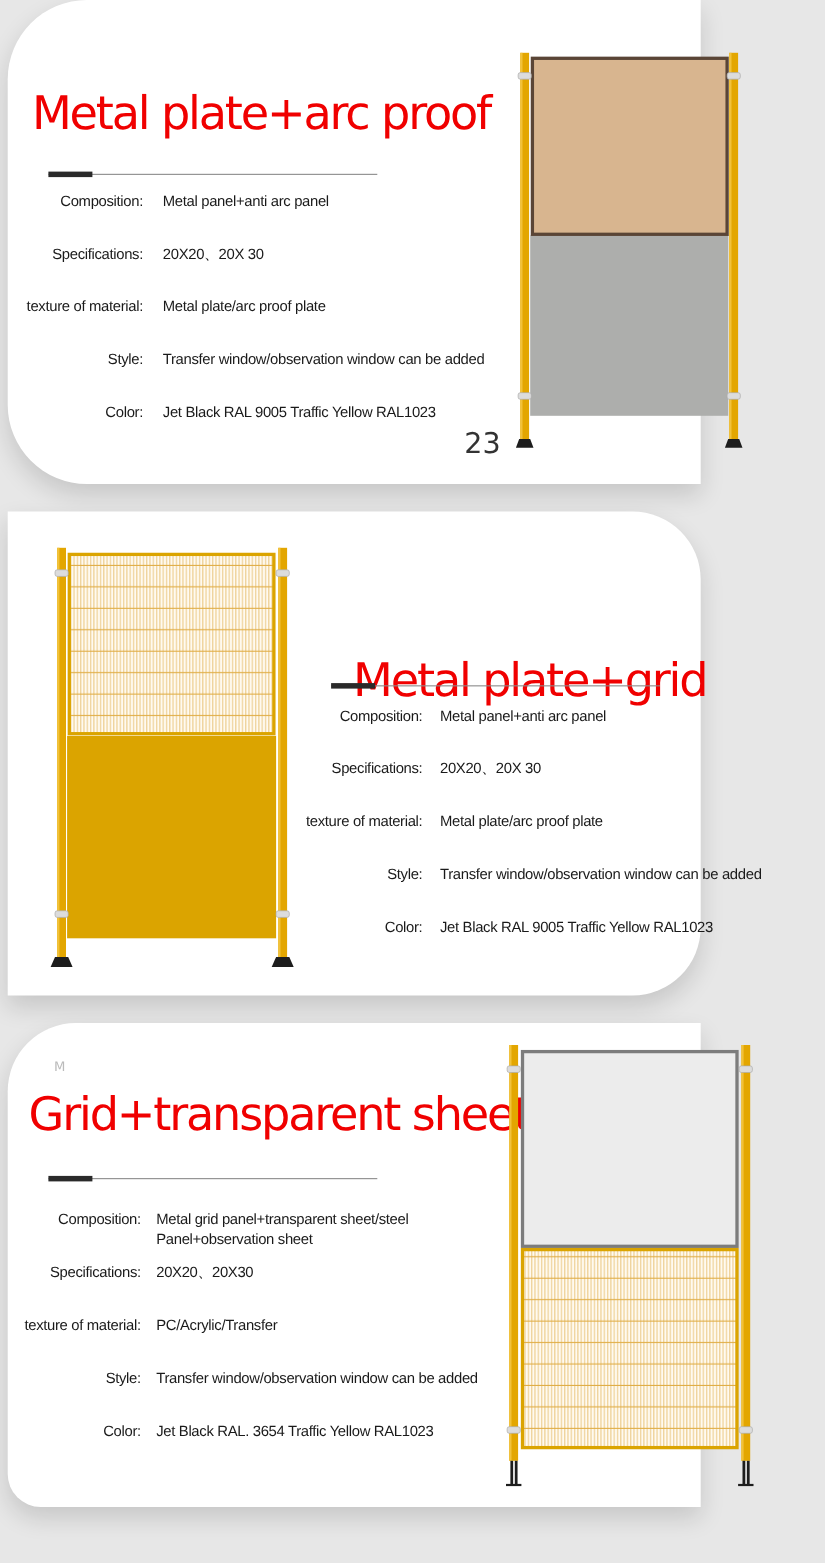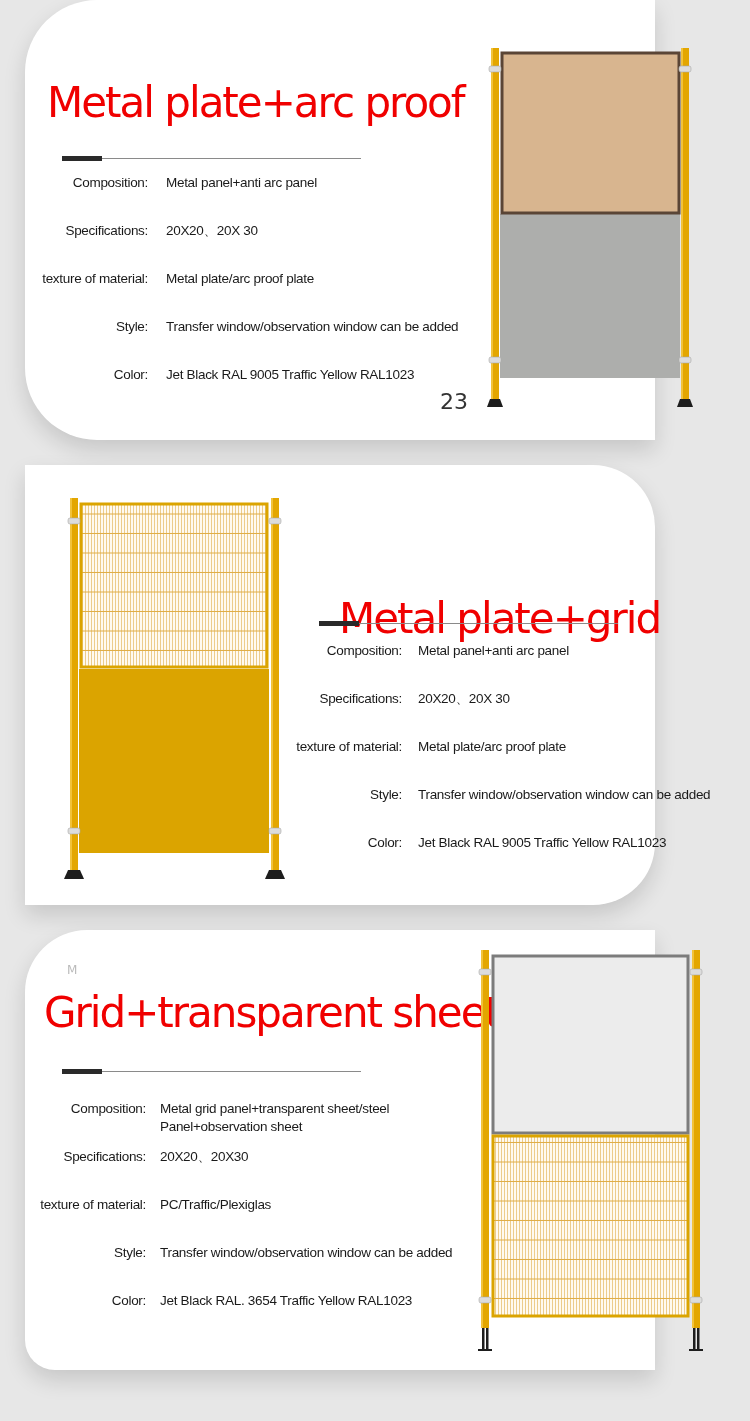--- a/index.html
+++ b/index.html
@@ -2,21 +2,21 @@
 <html><head>
 <meta charset="utf-8">
 <style>
   html, body { margin: 0; padding: 0; }
   body {
     width: 750px; height: 1421px; position: relative; overflow: hidden;
     background: #e7e7e7;
     font-family: "Liberation Sans", "DejaVu Sans", sans-serif;
   }
   .card {
-    position: absolute; left: 25px; width: 630px; height: 440px;
+    position: absolute; left: 7px; width: 630px; height: 440px;
     background: #ffffff;
     box-shadow: 0 10px 22px rgba(0,0,0,0.14);
   }
   #card1 { top: 0; border-radius: 72px 0 0 72px; }
   #card2 { top: 465px; border-radius: 0 62px 62px 0; }
   #card3 { top: 930px; border-radius: 62px 0 0 30px; }
 
   .title {
     position: absolute; margin: 0; color: #f00000;
     font-family: "DejaVu Sans", sans-serif; font-weight: normal;
@@ -55,21 +55,21 @@
     <span class="val" style="left:141px;">Metal plate/arc proof plate</span>
   </div>
   <div class="spec-row" style="top:318px;">
     <span class="lbl" style="right:-123px;">Style:</span>
     <span class="val" style="left:141px;">Transfer window/observation window can be added</span>
   </div>
   <div class="spec-row" style="top:366px;">
     <span class="lbl" style="right:-123px;">Color:</span>
     <span class="val" style="left:141px;">Jet Black RAL 9005 Traffic Yellow RAL1023</span>
   </div>
-  <span class="artifact" style="left:415px; top:389px; font-size:22px;">23</span>
+  <span class="artifact" style="left:415px; top:389px; font-size:26px;">23</span>
 
   <svg class="fence" style="left:462px; top:44px;" width="214" height="368" viewBox="0 0 214 368">
 
     <rect x="13" y="170" width="180" height="164" fill="#adaeac"></rect>
 
     <rect x="15" y="9" width="177" height="160" fill="#d8b58f" stroke="#5a4536" stroke-width="3"></rect>
 
     <rect x="4" y="4" width="8" height="354" fill="#e3a600"></rect>
     <rect x="4" y="4" width="2" height="354" fill="#f2c23a"></rect>
     <rect x="194" y="4" width="8" height="354" fill="#e3a600"></rect>
@@ -152,21 +152,21 @@
     <span class="lbl" style="right:-121px;">Composition:</span>
     <span class="val" style="left:135px;">Metal grid panel+transparent sheet/steel</span>
     <span class="val" style="left:135px; top:18px;">Panel+observation sheet</span>
   </div>
   <div class="spec-row" style="top:218px;">
     <span class="lbl" style="right:-121px;">Specifications:</span>
     <span class="val" style="left:135px;">20X20、20X30</span>
   </div>
   <div class="spec-row" style="top:266px;">
     <span class="lbl" style="right:-121px;">texture of material:</span>
-    <span class="val" style="left:135px;">PC/Traffic/Plexiglas</span>
+    <span class="val" style="left:135px;">PC/Acrylic/Transfer</span>
   </div>
   <div class="spec-row" style="top:314px;">
     <span class="lbl" style="right:-121px;">Style:</span>
     <span class="val" style="left:135px;">Transfer window/observation window can be added</span>
   </div>
   <div class="spec-row" style="top:362px;">
     <span class="lbl" style="right:-121px;">Color:</span>
     <span class="val" style="left:135px;">Jet Black RAL. 3654 Traffic Yellow RAL1023</span>
   </div>
 

